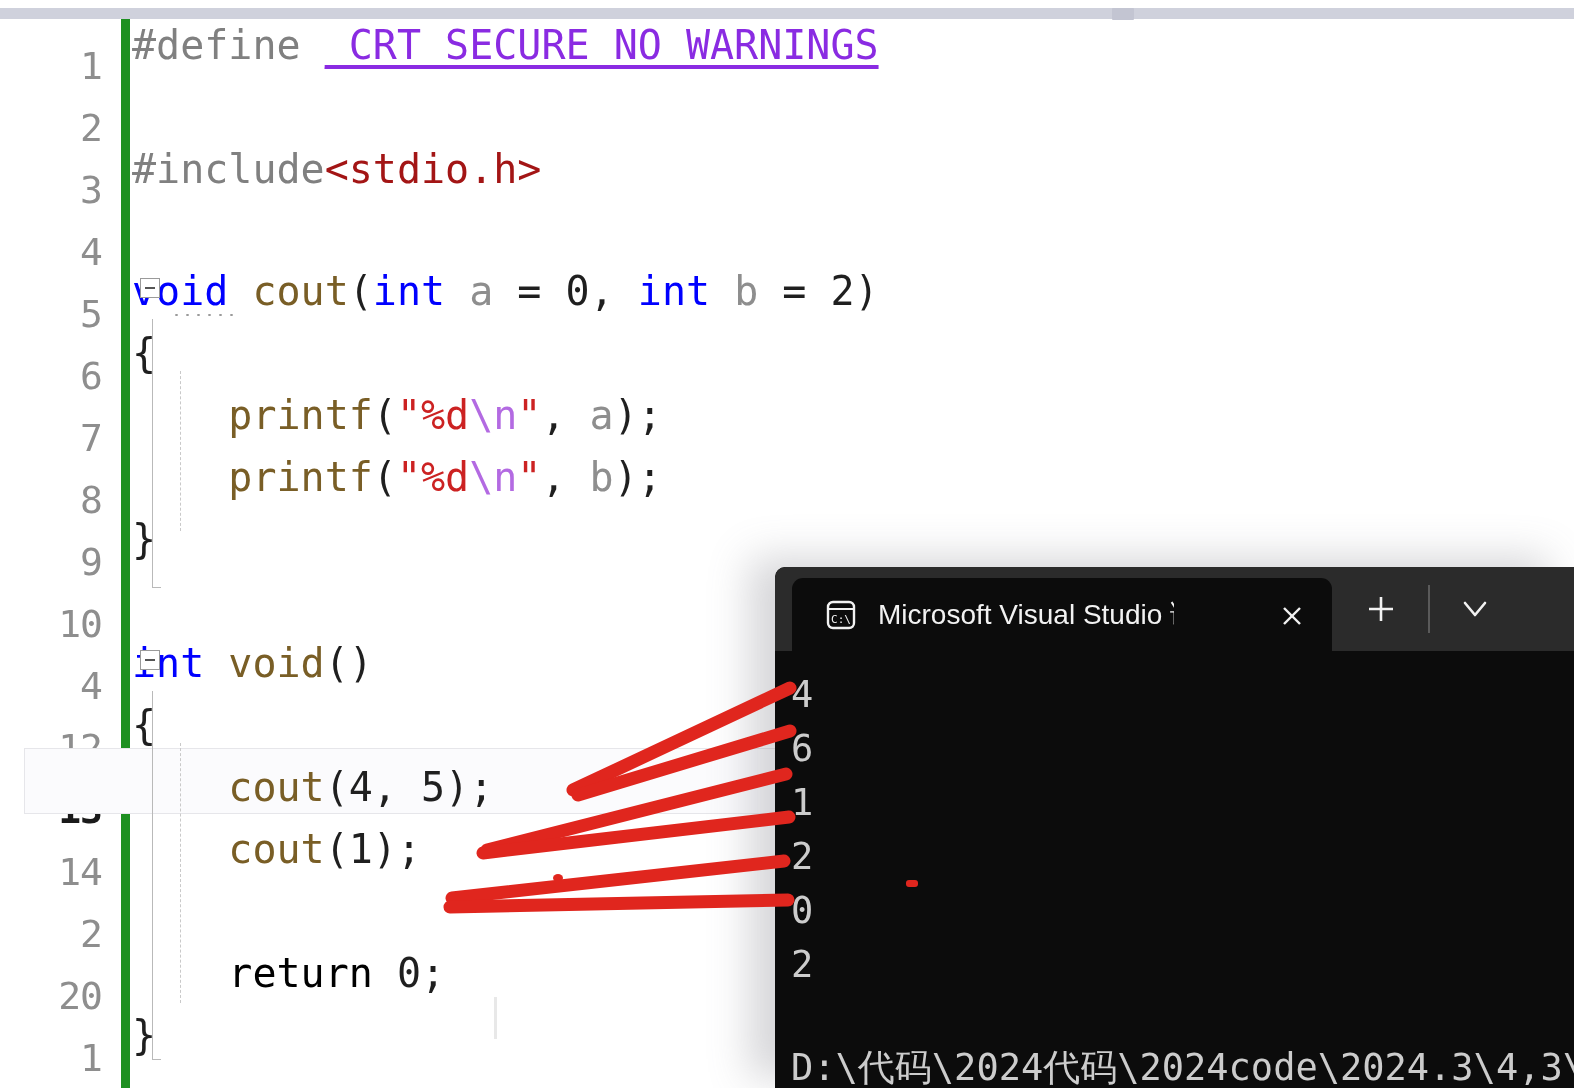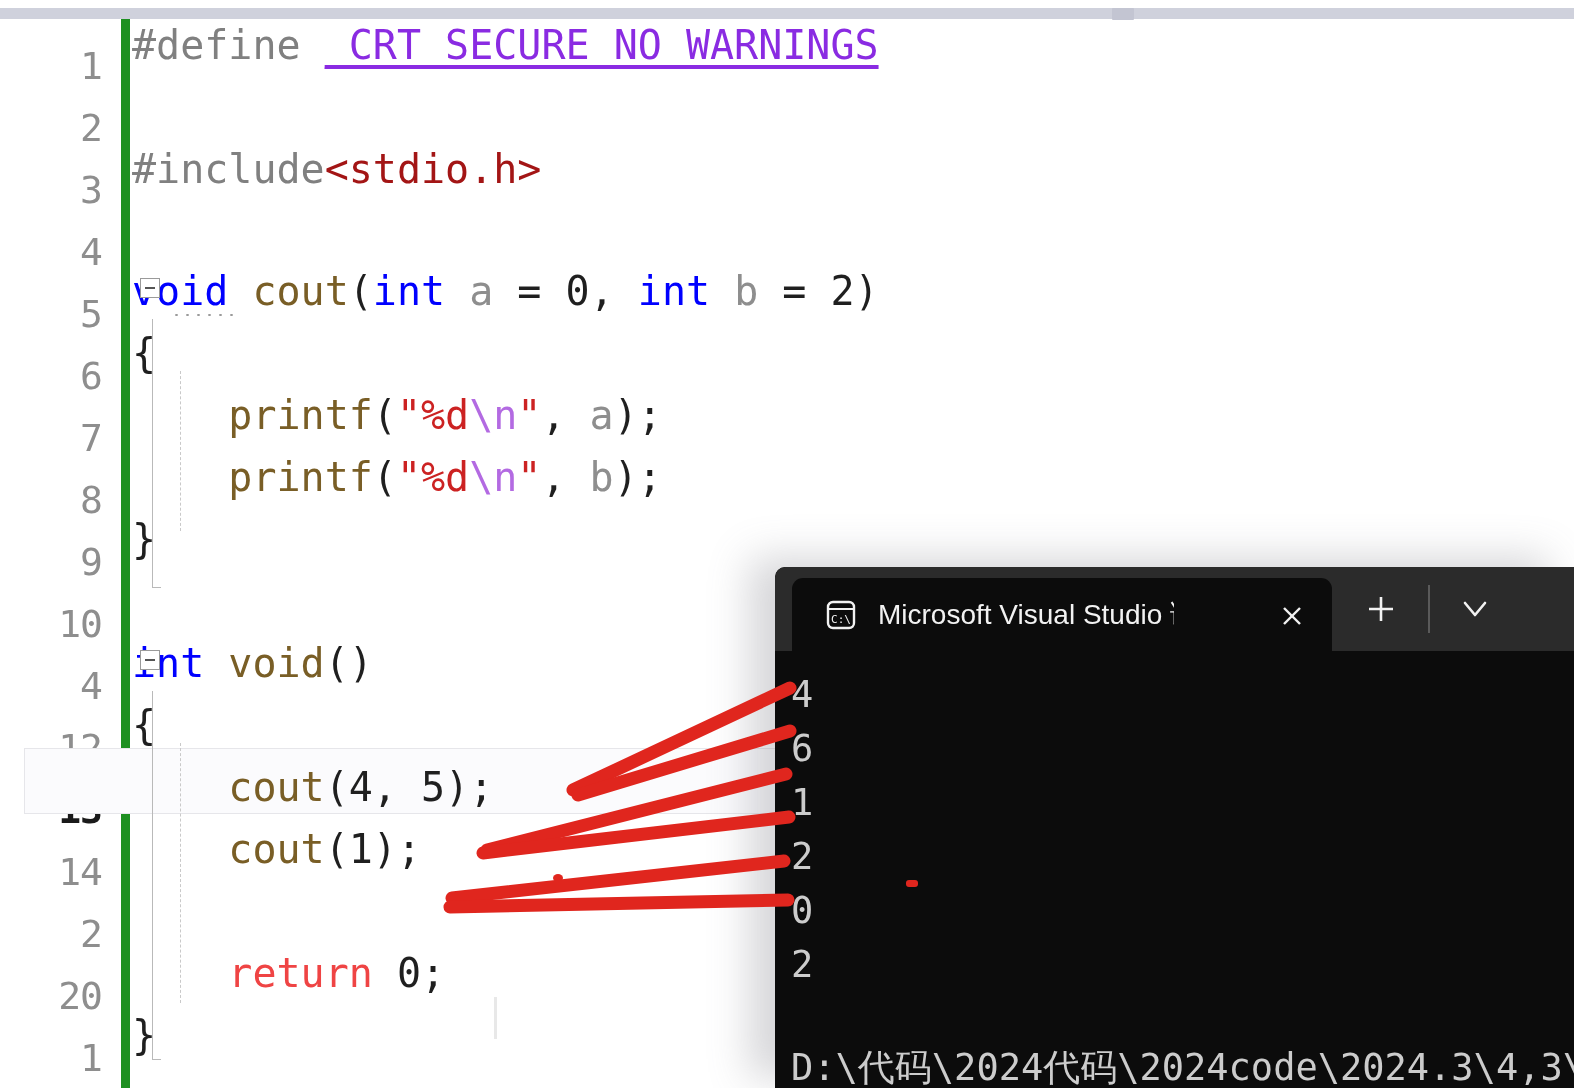--- a/index.html
+++ b/index.html
@@ -58,21 +58,21 @@
   }
   .kw{ color:#0000ff; }
   .pp{ color:#808080; }
   .macro{ color:#8a2be2; text-decoration:underline; text-decoration-color:#8a2be2; text-underline-offset:6px;}
   .hdr{ color:#a31515; }
   .fn{ color:#795e26; }
   .var{ color:#8e8e8e; }
   .num{ color:#1f1f1f; }
   .str{ color:#cc2222; }
   .esc{ color:#b36ae2; }
-  .ret{ color:#ef4444; }
+  .ret{ color:#000000; }
   .sq{ color:#1f1f1f; }
 
   
   #squiggle{
     position:absolute; left:171px; top:312px; width:68px; height:6px;
     background-image:radial-gradient(circle, #9a9a9a 1px, transparent 1.4px);
     background-size:11px 6px;
   }
 
   

